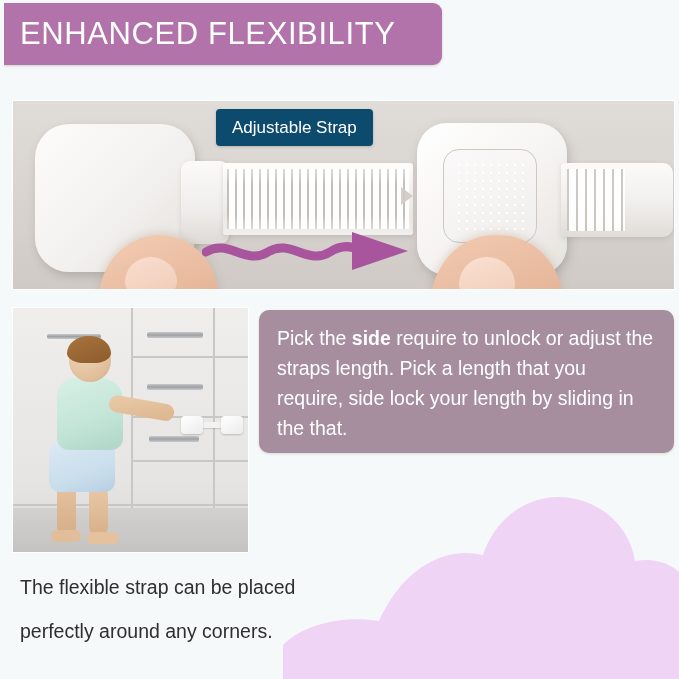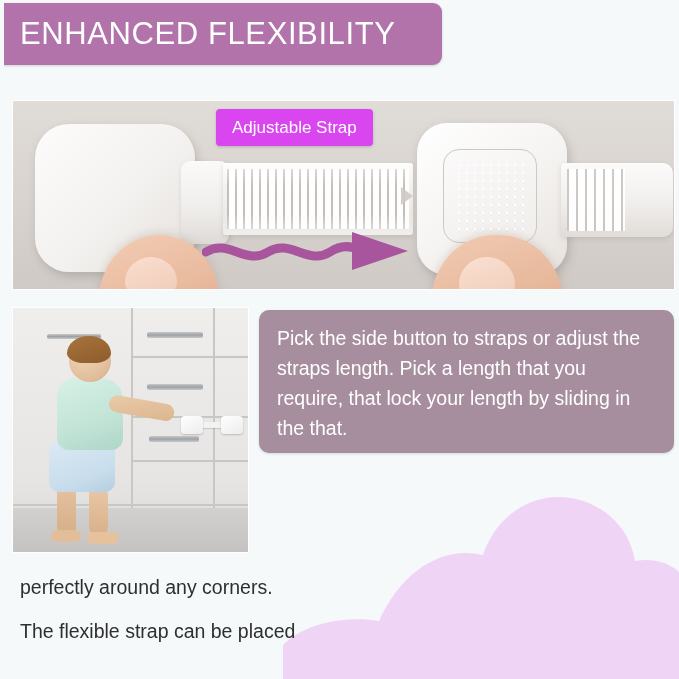--- a/index.html
+++ b/index.html
@@ -194,21 +194,21 @@
     width: 56px; height: 44px;
     background: linear-gradient(160deg, #fae0d2 0%, #f0ccb8 100%);
     border-radius: 50% 50% 34% 34% / 62% 62% 38% 38%;
   }
 
   
   .strap-label {
     position: absolute;
     left: 212px; top: 109px;
     height: 37px;
-    background: #d946ef;
+    background: #0c4a6e;
     border-radius: 4px;
     display: flex;
     align-items: center;
     padding: 0 16px;
     box-shadow: 0 1px 3px rgba(0,0,0,0.18);
   }
   .strap-label-text {
     color: #ffffff;
     font-size: 17px;
     white-space: nowrap;
@@ -358,21 +358,21 @@
     box-sizing: border-box;
     padding: 13px 18px 10px 18px;
     box-shadow: 0 1px 3px rgba(0,0,0,0.13);
   }
   .text-panel-body {
     color: #ffffff;
     font-size: 19.5px;
     line-height: 30px;
     font-weight: 400;
   }
-  .text-panel-body b { font-weight: 400; }
+  .text-panel-body b { font-weight: 700; }
 
   
   .caption {
     position: absolute;
     left: 16px; top: 565px;
     width: 420px;
     color: #2f2f2f;
     font-size: 19.5px;
     line-height: 44px;
   }
@@ -458,21 +458,21 @@
     <div class="baby-hair"></div>
 
     <div class="safety-lock-photo">
       <div class="slp-strap"></div>
       <div class="slp-a"></div>
       <div class="slp-b"></div>
     </div>
   </div>
 
   <div class="text-panel">
-    <div class="text-panel-body"><span>Pick the </span><b>side</b><span> button to straps or adjust</span> <span>the straps length. Pick a length that you</span> <span>require, that lock your length by sliding in</span> <span>the that.</span></div>
+    <div class="text-panel-body"><span>Pick the </span><b>side</b><span> require to unlock or adjust</span> <span>the straps length. Pick a length that you</span> <span>require, side lock your length by sliding in</span> <span>the that.</span></div>
   </div>
 
   <div class="caption">
+    <span class="caption-line">The flexible strap can be placed</span>
     <span class="caption-line">perfectly around any corners.</span>
-    <span class="caption-line">The flexible strap can be placed</span>
   </div>
 
 </div>
 
 </body></html>

